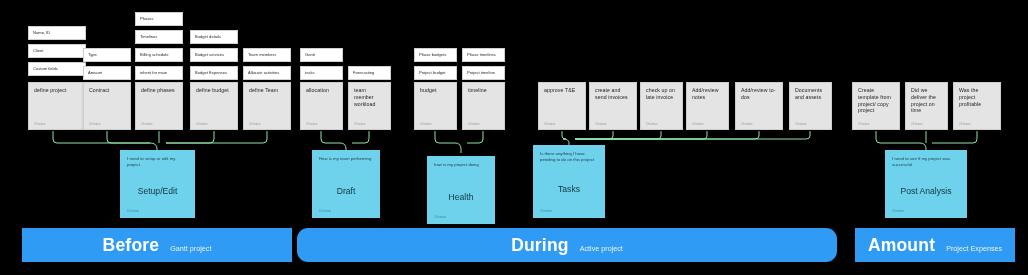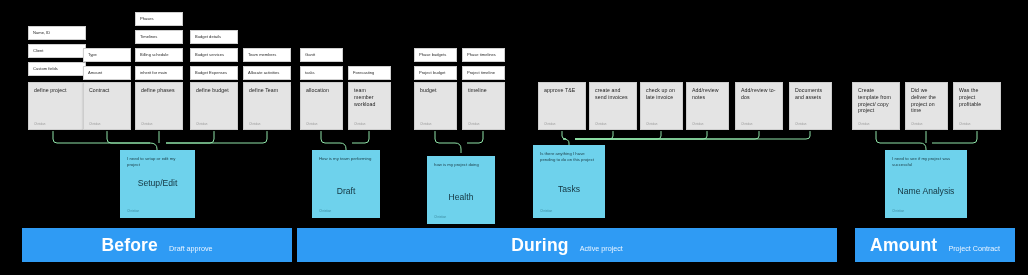--- a/index.html
+++ b/index.html
@@ -229,52 +229,52 @@
         <div class="gauthor">Christian</div>
       </div>
       <div class="gcard" style="left: 953px; top: 82px; width: 48px; height: 48px;">
         <div class="gtitle">Was the project profitable</div>
         <div class="gauthor">Christian</div>
       </div>
     </div>
   <div id="bcard-layer">
       <div class="bcard" style="left: 120px; top: 150px; width: 75px; height: 68px;">
         <div class="bq">I need to setup or edit my project</div>
-        <div class="blabel" style="top: 28px;">Setup/Edit</div>
+        <div class="blabel" style="top: 36px;">Setup/Edit</div>
         <div class="bauthor">Christian</div>
       </div>
       <div class="bcard" style="left: 312px; top: 150px; width: 68px; height: 68px;">
         <div class="bq">How is my team performing</div>
         <div class="blabel" style="top: 36px;">Draft</div>
         <div class="bauthor">Christian</div>
       </div>
       <div class="bcard" style="left: 427px; top: 156px; width: 68px; height: 68px;">
         <div class="bq">how is my project doing</div>
         <div class="blabel" style="top: 36px;">Health</div>
         <div class="bauthor">Christian</div>
       </div>
       <div class="bcard" style="left: 533px; top: 145px; width: 72px; height: 73px;">
         <div class="bq">Is there anything I have pending to do on this project</div>
         <div class="blabel" style="top: 39px;">Tasks</div>
         <div class="bauthor">Christian</div>
       </div>
       <div class="bcard" style="left: 885px; top: 150px; width: 82px; height: 68px;">
         <div class="bq">I need to see if my project was successful</div>
-        <div class="blabel" style="top: 36px;">Name Analysis</div>
+        <div class="blabel" style="top: 36px;">Post Analysis</div>
         <div class="bauthor">Christian</div>
       </div>
     </div>
   <div id="banner-layer">
       <div class="banner" style="left: 22px; top: 228px; width: 270px; height: 34px;">
         <div class="btitle">Before</div>
-        <div class="bsub">Draft approve</div>
-      </div>
-      <div class="banner" style="left: 297px; top: 228px; width: 540px; height: 34px;">
+        <div class="bsub">Gantt project</div>
+      </div>
+      <div class="banner" style="left: 297px; top: 228px; width: 540px; height: 34px; border-radius: 11px;">
         <div class="btitle">During</div>
         <div class="bsub">Active project</div>
       </div>
       <div class="banner" style="left: 855px; top: 228px; width: 160px; height: 34px;">
         <div class="btitle">Amount</div>
-        <div class="bsub">Project Contract</div>
+        <div class="bsub">Project Expenses</div>
       </div>
     </div>
 
 </div>
 
 </body></html>

